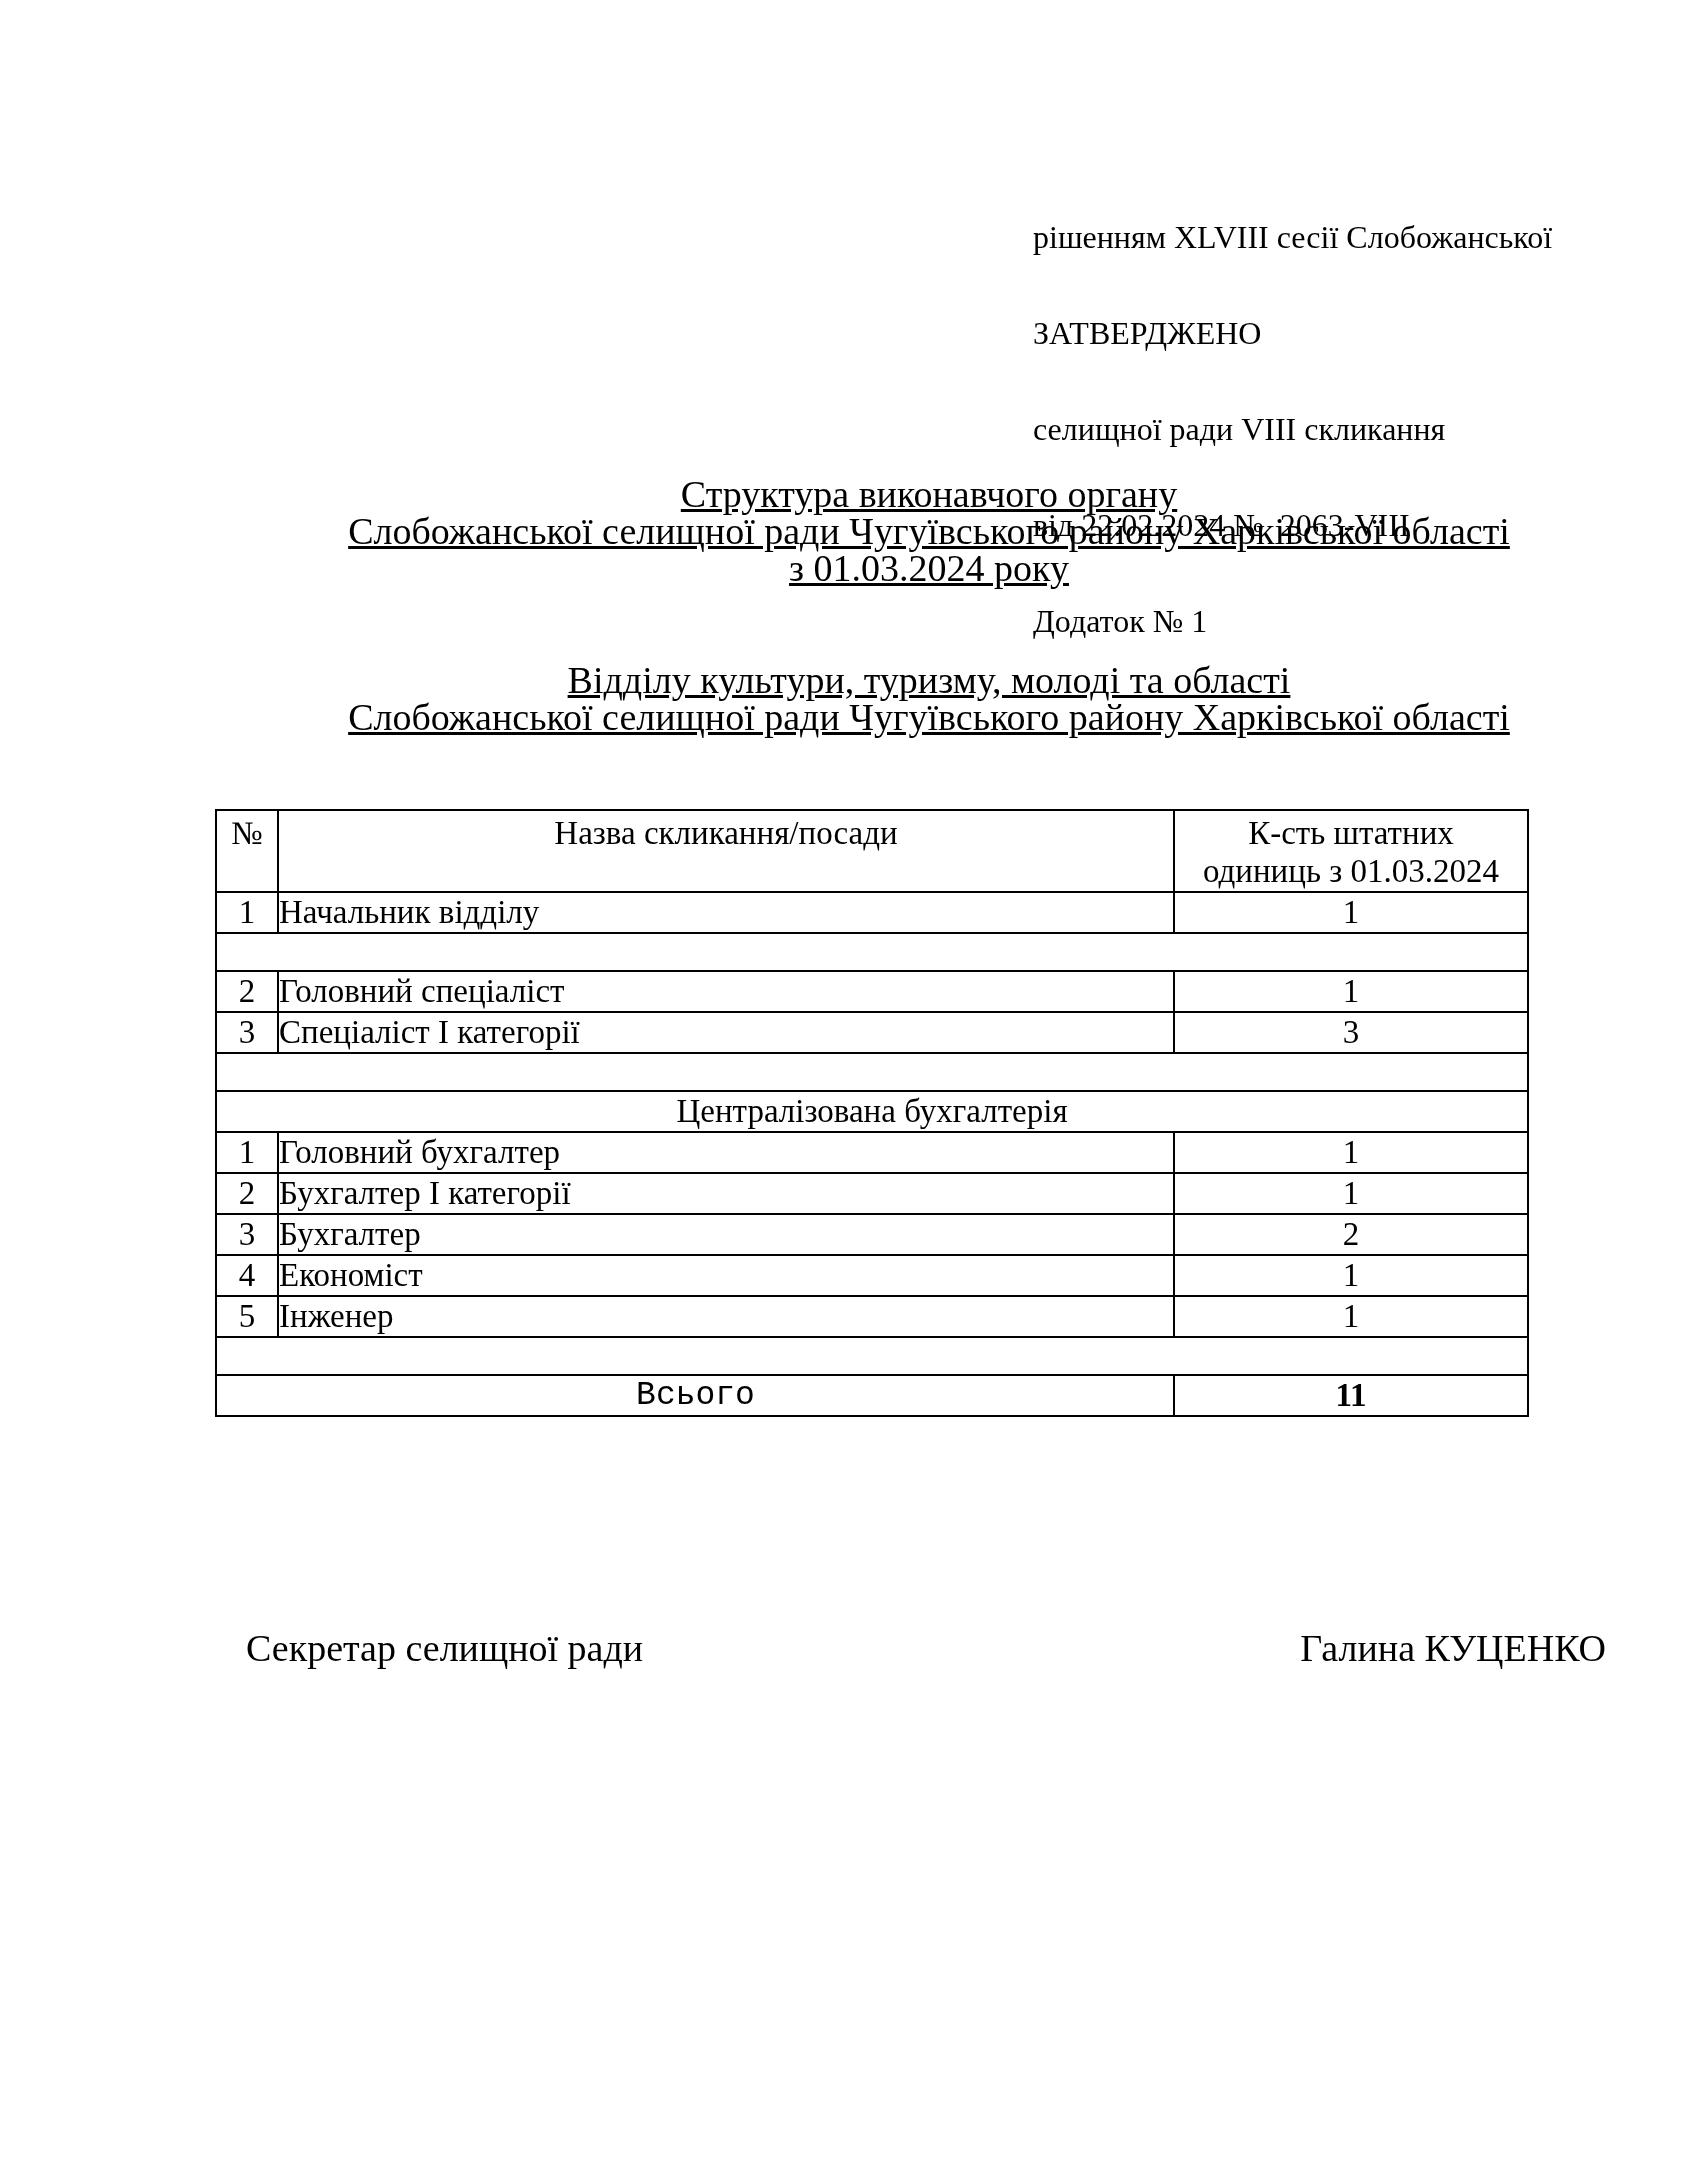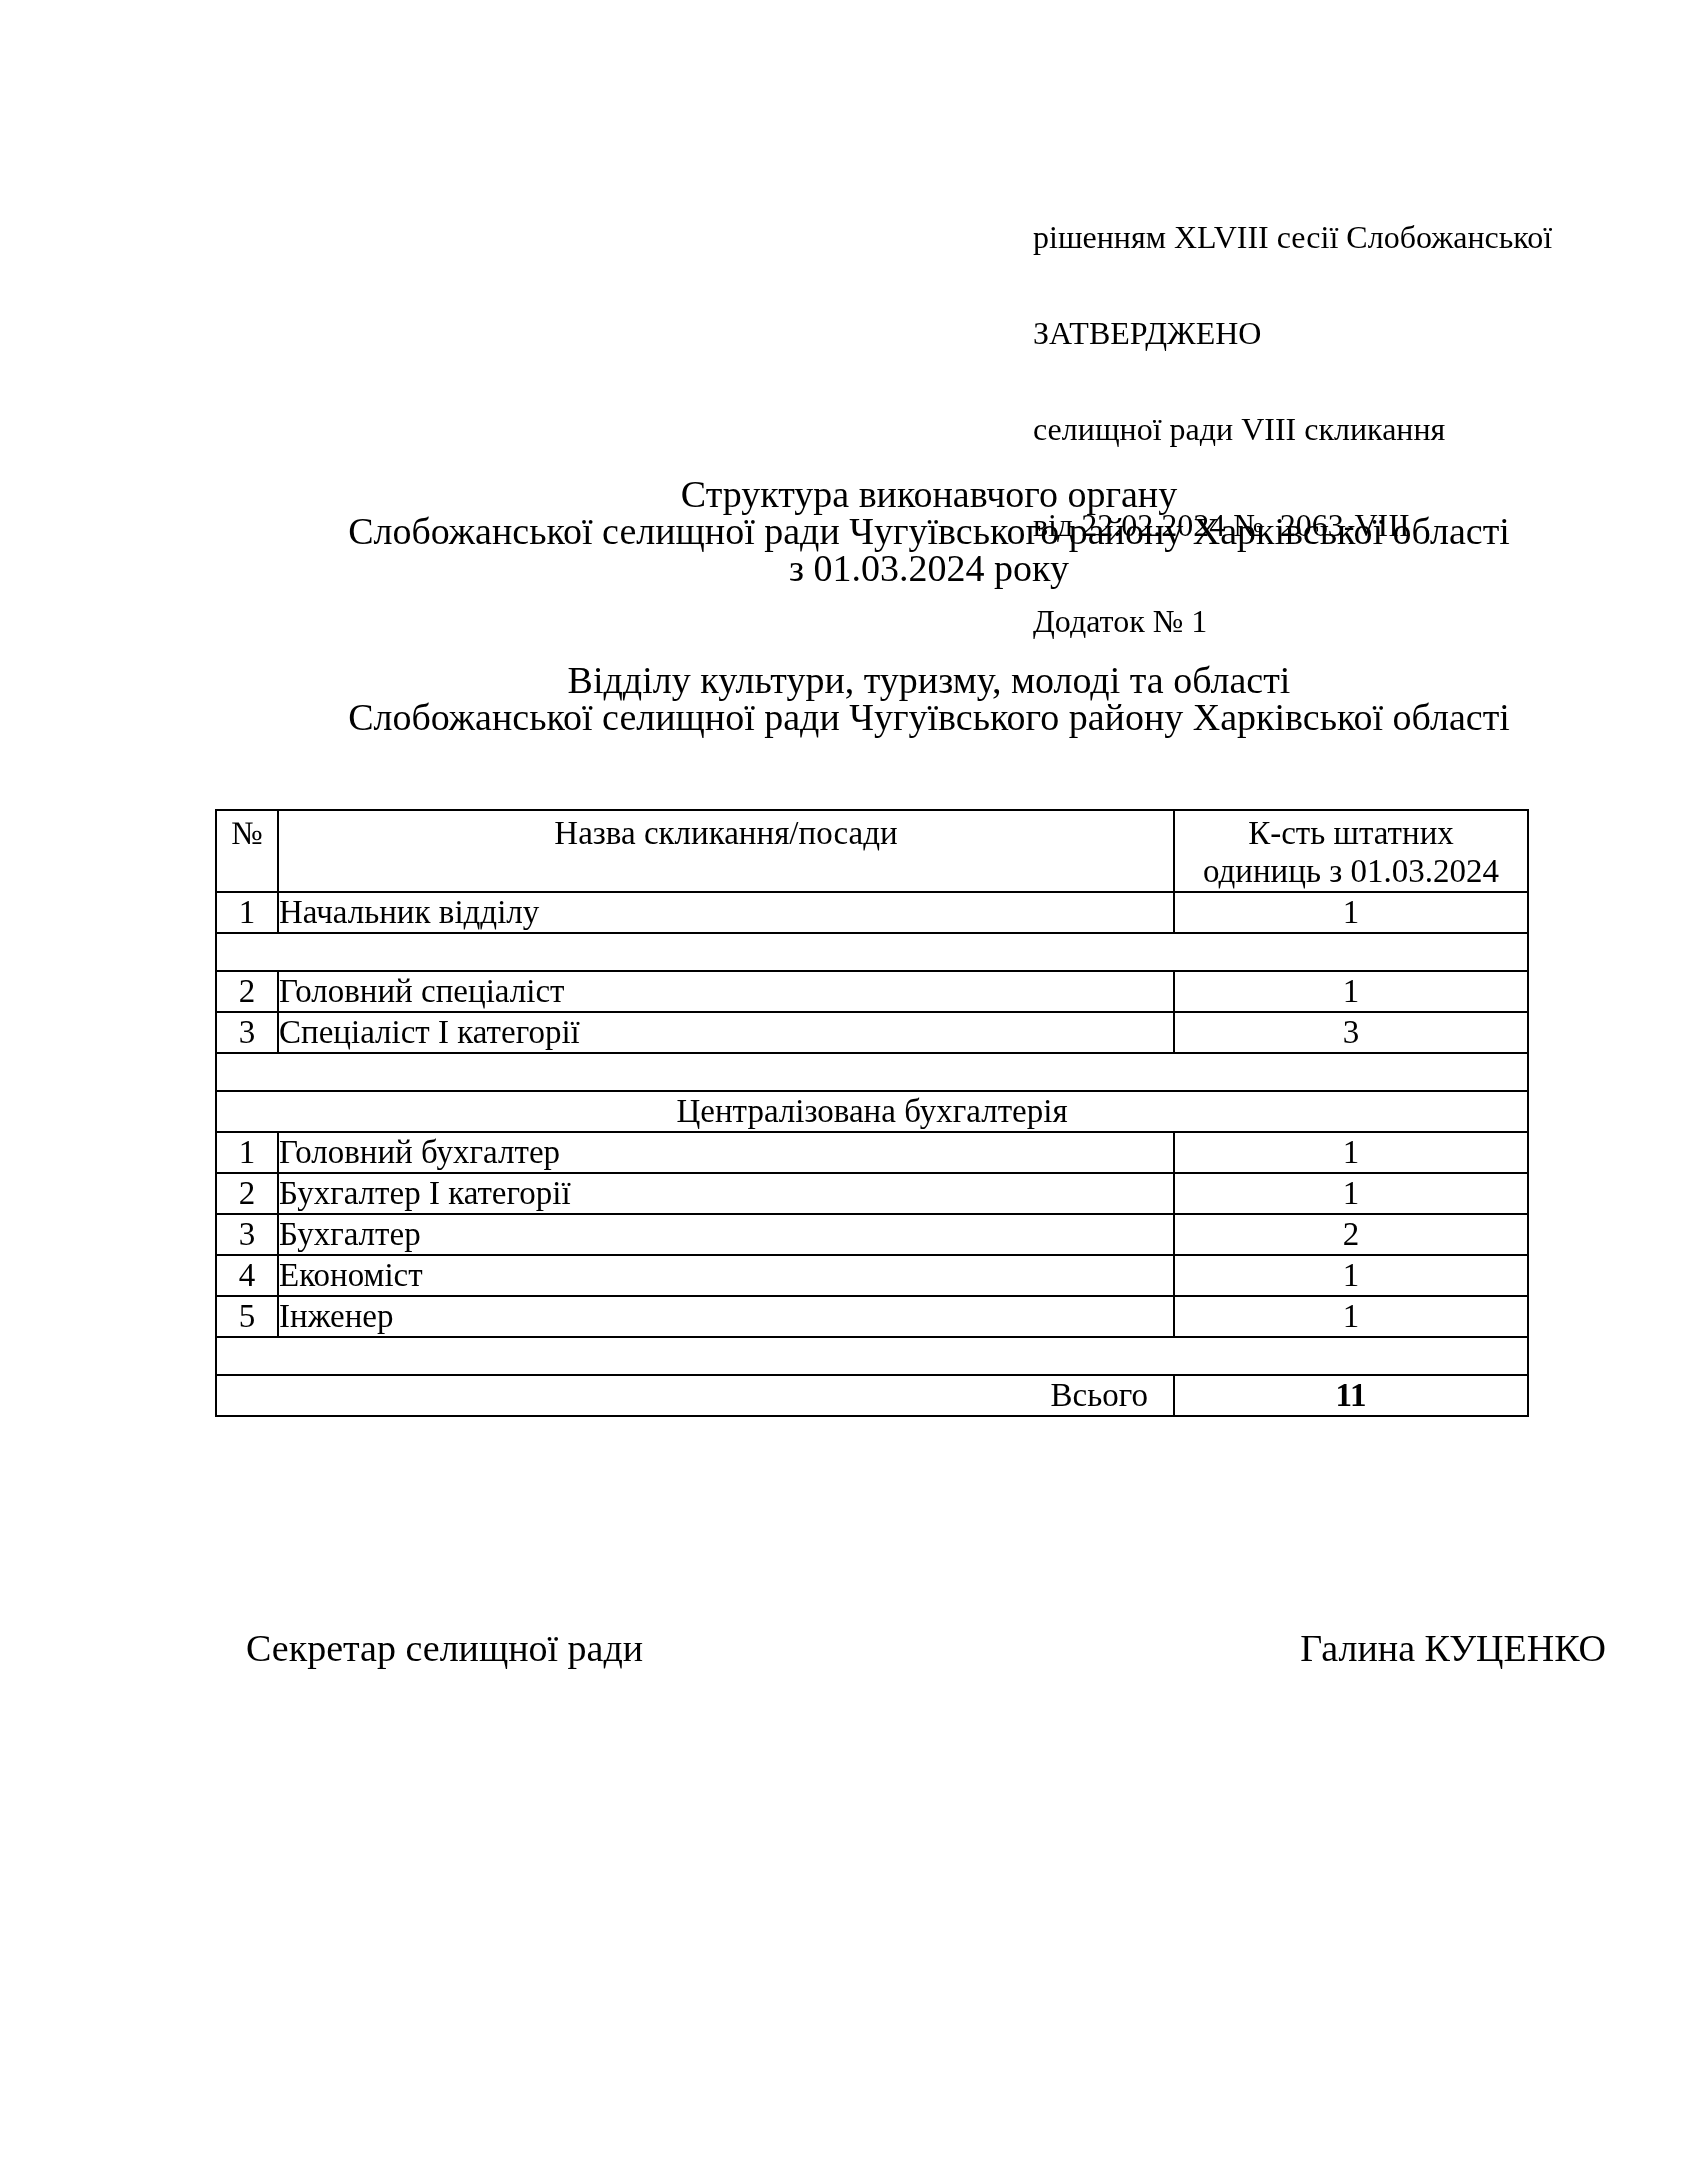--- a/index.html
+++ b/index.html
@@ -23,20 +23,21 @@
   }
 
   
   .title-block {
     position: absolute;
     left: 265px;
     width: 1328px;
     text-align: center;
     font-size: 38px;
     line-height: 37px;
+    text-decoration: underline;
   }
   #title-block-1 { top: 476px; }
   #title-block-2 { top: 662px; }
 
   
   table.staff {
     position: absolute;
     left: 215px;
     top: 809px;
     width: 1311px;
@@ -62,23 +63,24 @@
   }
   td.c-head-count { white-space: pre-line; margin-top: 21px; }
 
   td.c-num   { text-align: center; vertical-align: middle; }
   td.c-name  { text-align: left; vertical-align: middle; padding-left: 0; white-space: nowrap; }
   td.c-count { text-align: center; vertical-align: middle; }
   td.c-section { text-align: center; vertical-align: middle; }
   td.c-empty { }
 
   td.c-total-label {
-    text-align: right;
+    text-align: center;
     vertical-align: middle;
-    padding-right: 25px;
+    padding-right: 0;
+    font-family: Liberation Mono, monospace;
   }
   td.c-total-value {
     text-align: center;
     vertical-align: middle;
     font-weight: bold;
   }
 
   
   .signature {
     position: absolute;

